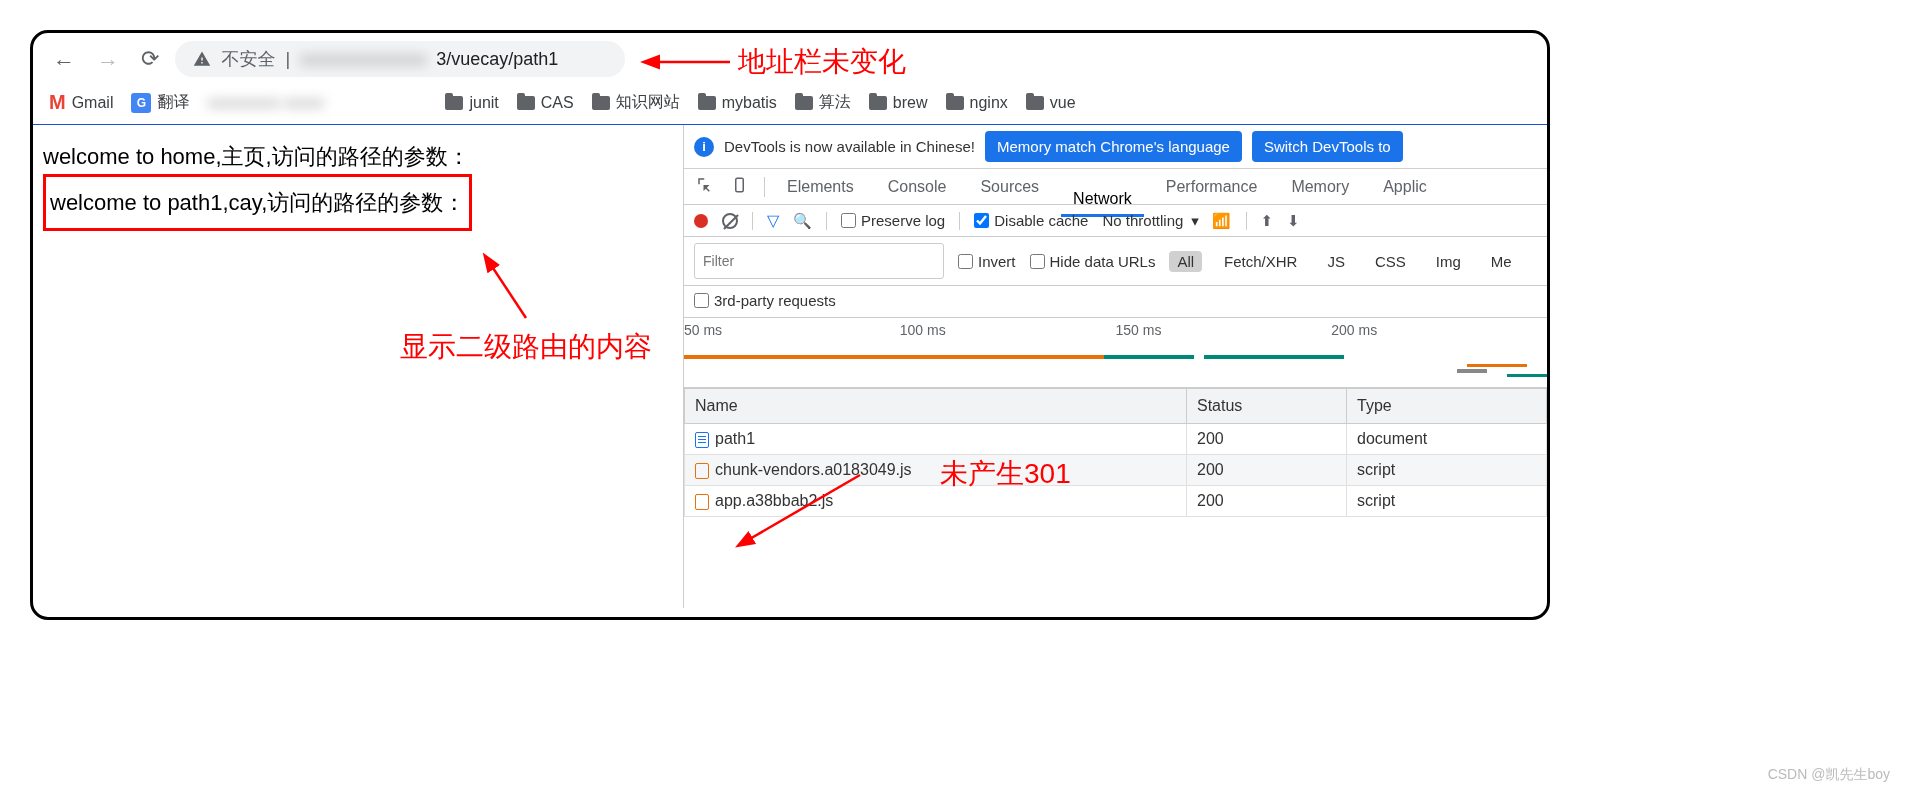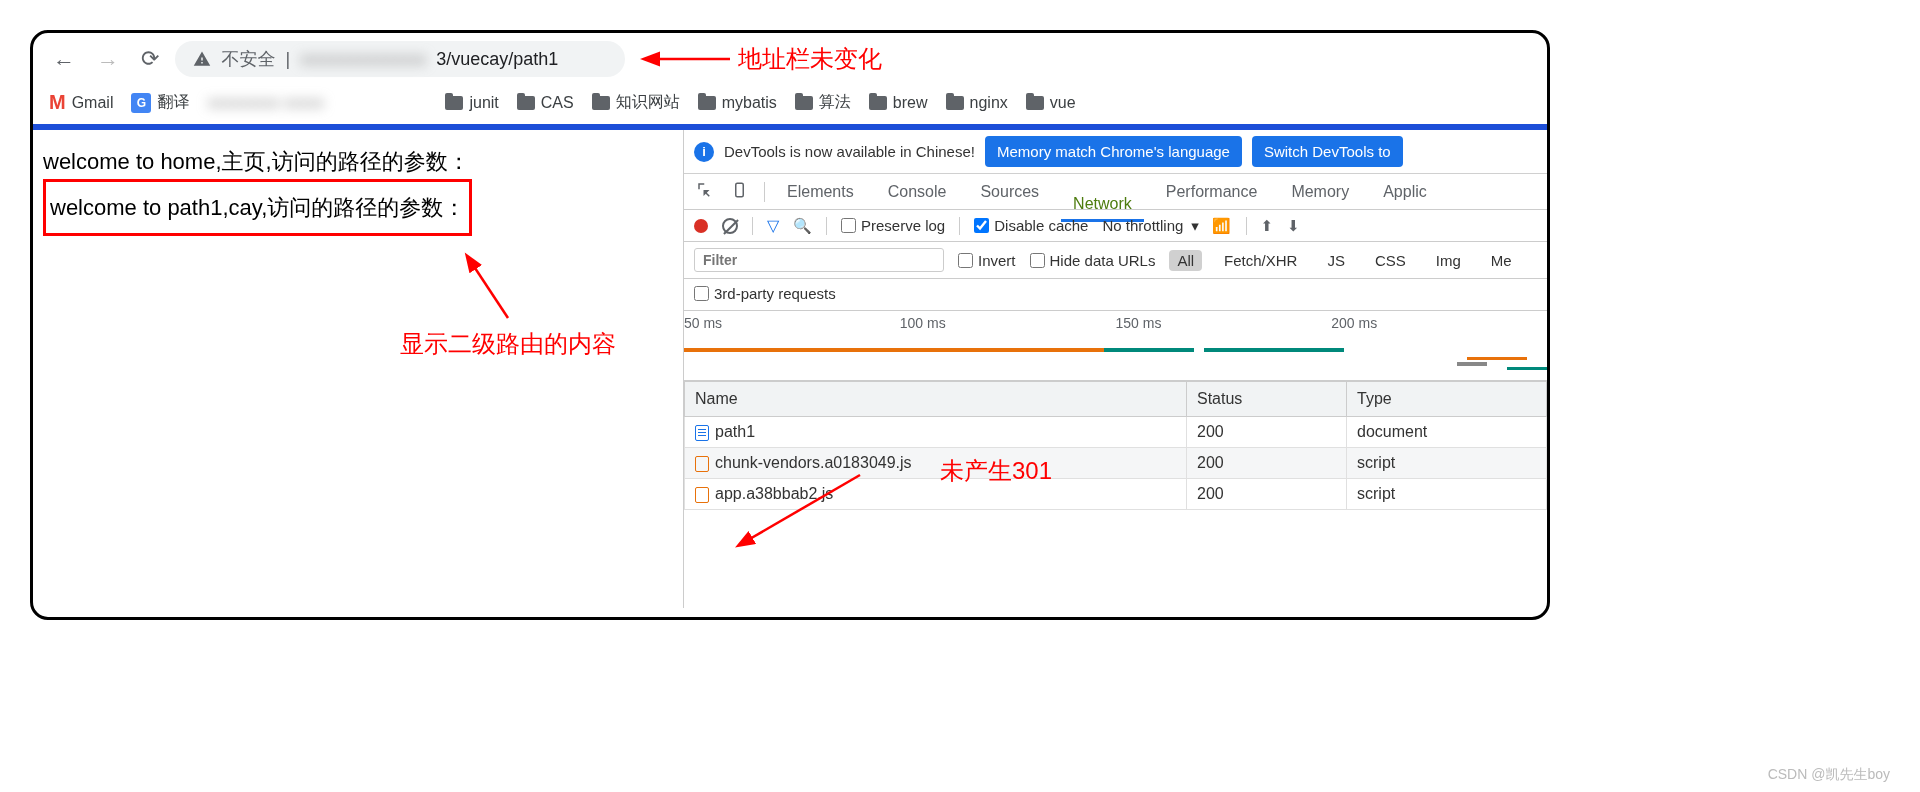--- a/index.html
+++ b/index.html
@@ -10,41 +10,41 @@
 .nav-icons span { font-size:22px; cursor:pointer; }
 .urlbox { flex:0 0 450px; display:flex; align-items:center; background:#f1f3f4; border-radius:20px; padding:6px 18px; color:#5f6368; font-size:18px; gap:10px; }
 .warn-icon { display:inline-flex; }
 .blur { filter:blur(6px); color:#888; }
 .bookmarks { display:flex; align-items:center; gap:18px; padding:6px 16px 10px 16px; font-size:16px; color:#3c4043; }
 .bm { display:flex; align-items:center; gap:6px; cursor:pointer; }
 .folder-icon { width:18px; height:14px; background:#5f6368; display:inline-block; position:relative; border-radius:0 2px 2px 2px; }
 .folder-icon::before { content:""; position:absolute; top:-3px; left:0; width:8px; height:3px; background:#5f6368; border-radius:2px 2px 0 0; }
 .gmail-m { color:#ea4335; font-weight:bold; font-size:20px; }
 .gtrans { width:20px; height:20px; background:#4285f4; border-radius:3px; display:inline-flex; align-items:center; justify-content:center; color:#fff; font-size:12px; font-weight:bold; }
-.content-split { display:flex; height:calc(100% - 100px); border-top:6px solid #1d4ed8; }
+.content-split { display:flex; height:calc(100% - 100px); border-top:1px solid #1d4ed8; }
 .page { flex:0 0 650px; padding:14px 10px; font-size:22px; color:#000; line-height:1.6; }
 .redbox { border:3px solid #ff0000; padding:8px 4px; display:inline-block; }
 .devtools { flex:1; border-left:1px solid #ccc; display:flex; flex-direction:column; font-size:15px; color:#333; overflow:hidden; }
 .infobar { display:flex; align-items:center; padding:6px 10px; gap:10px; border-bottom:1px solid #d0d0d0; }
 .info-i { width:20px; height:20px; border-radius:50%; background:#1a73e8; color:#fff; display:inline-flex; align-items:center; justify-content:center; font-size:13px; font-weight:bold; font-style:normal; }
 .bluebtn { background:#1a73e8; color:#fff; padding:7px 12px; border-radius:4px; font-size:15px; cursor:pointer; }
 .dt-tabs { display:flex; align-items:center; border-bottom:1px solid #ccc; padding:0 8px; gap:10px; height:36px; }
 .dt-tabs .ticon { color:#5f6368; padding:4px; }
 .dt-tab { padding:6px 12px; color:#5f6368; cursor:pointer; font-size:16px; }
-.dt-tab.active { color:#4d7c0f; border-bottom:3px solid #1a73e8;margin-top:28px; }
+.dt-tab.active { color:#000000; border-bottom:3px solid #1a73e8;margin-top:28px; }
 .toolbar { display:flex; align-items:center; gap:14px; padding:6px 10px; border-bottom:1px solid #ccc; font-size:15px; }
 .rec-dot { width:14px; height:14px; border-radius:50%; background:#d93025; }
 .stop-circle { width:16px; height:16px; border:2px solid #5f6368; border-radius:50%; position:relative; }
 .stop-circle::after { content:""; position:absolute; width:20px; height:2px; background:#5f6368; top:6px; left:-3px; transform:rotate(-45deg); }
 .funnel { color:#1a73e8; font-size:16px; }
 .chk { display:inline-flex; align-items:center; gap:5px;justify-content:flex-end; }
 .chk input[type=checkbox] { width:15px; height:15px; }
 .throttle { display:flex; align-items:center; gap:8px; }
 .filterbar { display:flex; align-items:center; gap:14px; padding:6px 10px; border-bottom:1px solid #ccc; font-size:15px; }
-.filter-input { border:1px solid #ccc; border-radius:3px; padding:3px 8px; width:250px; font-size:14px;font-weight:bold; }
+.filter-input { border:1px solid #ccc; border-radius:3px; padding:9px 8px; width:250px; font-size:14px; }
 .pill { padding:2px 8px; border-radius:4px; cursor:pointer; }
 .pill.active { background:#d0d0d0; }
 .third { padding:6px 10px; border-bottom:1px solid #ccc; }
 .timeline { position:relative; height:70px; border-bottom:1px solid #ccc; }
 .time-labels { display:flex; font-size:14px; color:#5f6368; padding-top:4px; }
 .time-labels span { flex:1; text-align:left; padding-right:40px; }
 .tbar { position:absolute; height:4px; bottom:28px; }
 .orange { left:0; width:420px; background:#e8710a; }
 .teal { left:420px; width:90px; background:#00897b; }
 .teal2 { left:520px; width:140px; background:#00897b; }
@@ -52,21 +52,21 @@
 .teal3 { right:0; width:40px; background:#00897b; bottom:10px; height:3px; }
 .gray-strip { position:absolute; bottom:14px; right:60px; width:30px; height:4px; background:#888; }
 .nettable { border-collapse:collapse; width:100%; font-size:16px; }
 .nettable th { text-align:left; padding:8px 10px; background:#f1f3f4; border:1px solid #ccc; font-weight:normal; color:#333; }
 .nettable td { padding:6px 10px; border:1px solid #e0e0e0; }
 .nettable tr:nth-child(even) td { background:#f5f6f7; }
 .doc-icon { display:inline-block; width:14px; height:16px; border:1.5px solid #1a73e8; border-radius:2px; vertical-align:middle; margin-right:6px; position:relative; }
 .doc-icon::after { content:""; position:absolute; top:3px; left:2px; width:8px; height:1.5px; background:#1a73e8; box-shadow:0 3px 0 #1a73e8, 0 6px 0 #1a73e8; }
 .js-icon { display:inline-block; width:14px; height:16px; border:1.5px solid #e8710a; border-radius:2px; vertical-align:middle; margin-right:6px; }
 
-.annotation { position:absolute; color:#ff0000; font-size:24px; display:flex; align-items:center; gap:8px; pointer-events:none; }
+.annotation { position:absolute; color:#ff0000; font-size:28px; display:flex; align-items:center; gap:8px; pointer-events:none; }
 .annotation svg { overflow:visible; }
 .watermark { position:absolute; right:30px; bottom:8px; color:#bbb; font-size:14px; }
 </style>
 </head>
 <body>
 
 <div class="window">
 
   <div class="addrbar">
     <div class="nav-icons">

